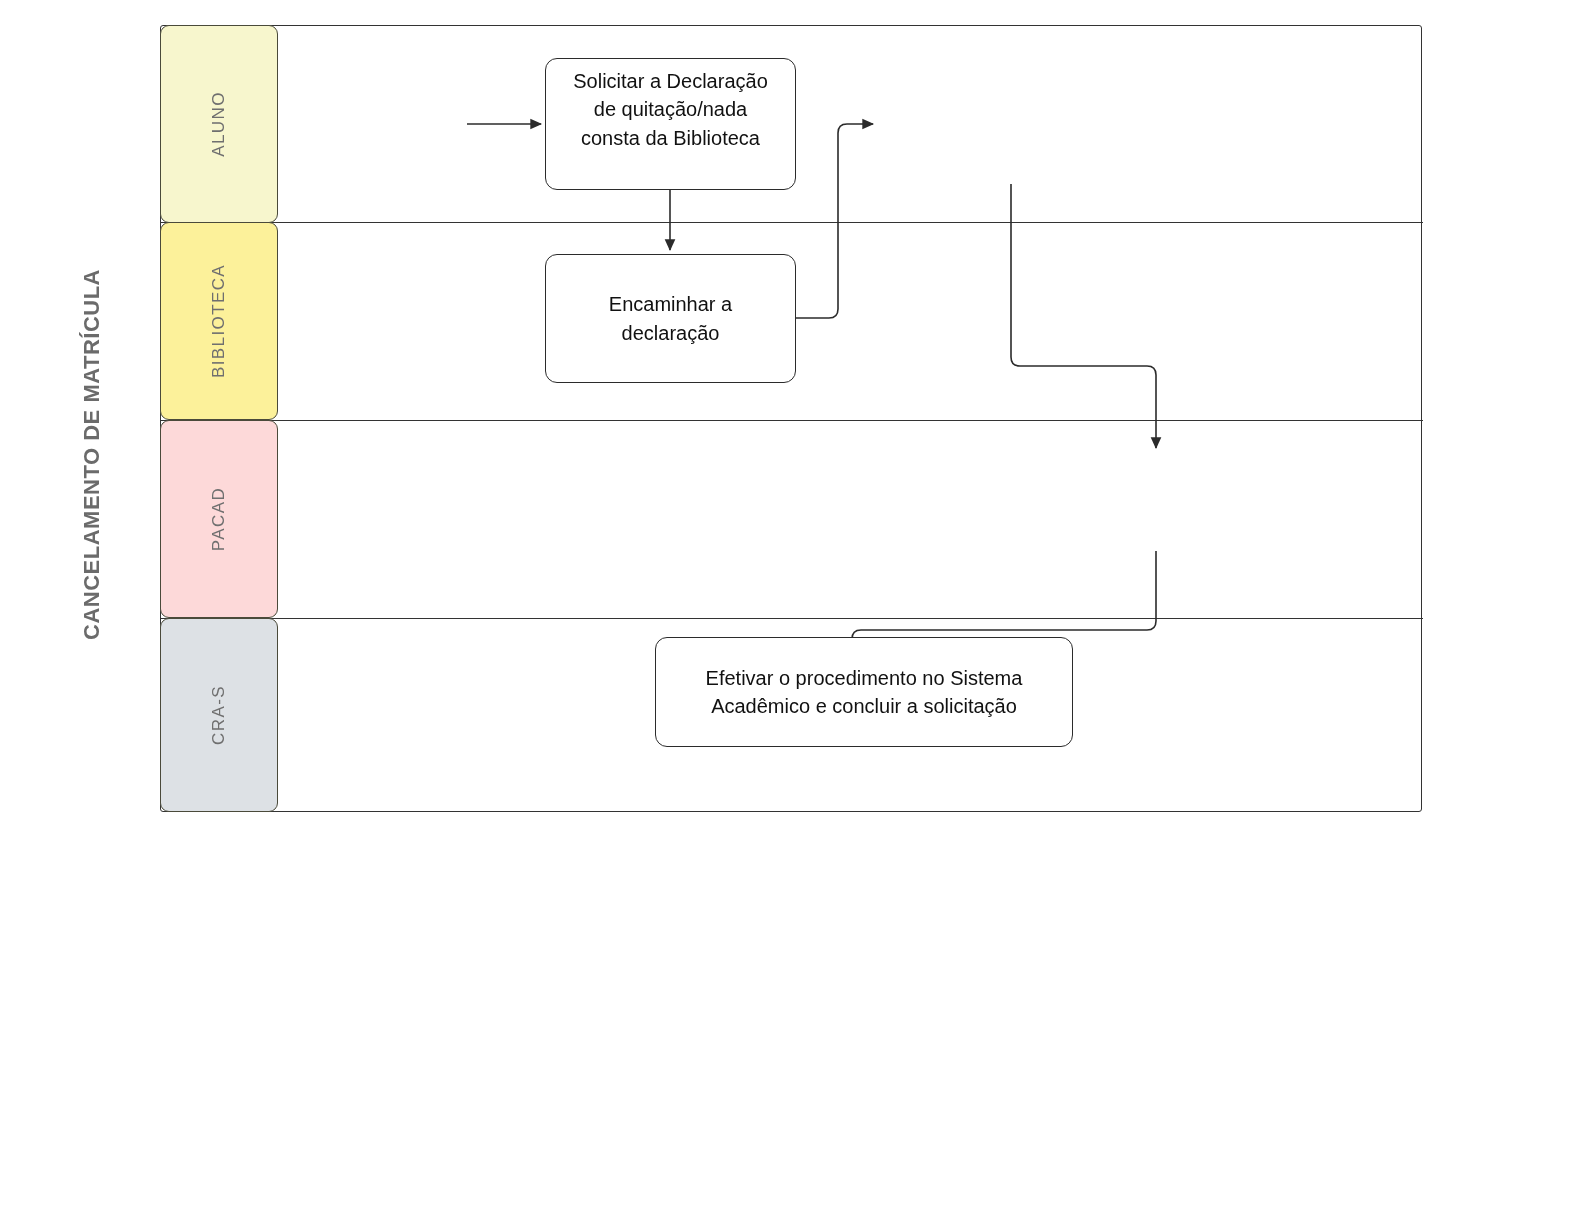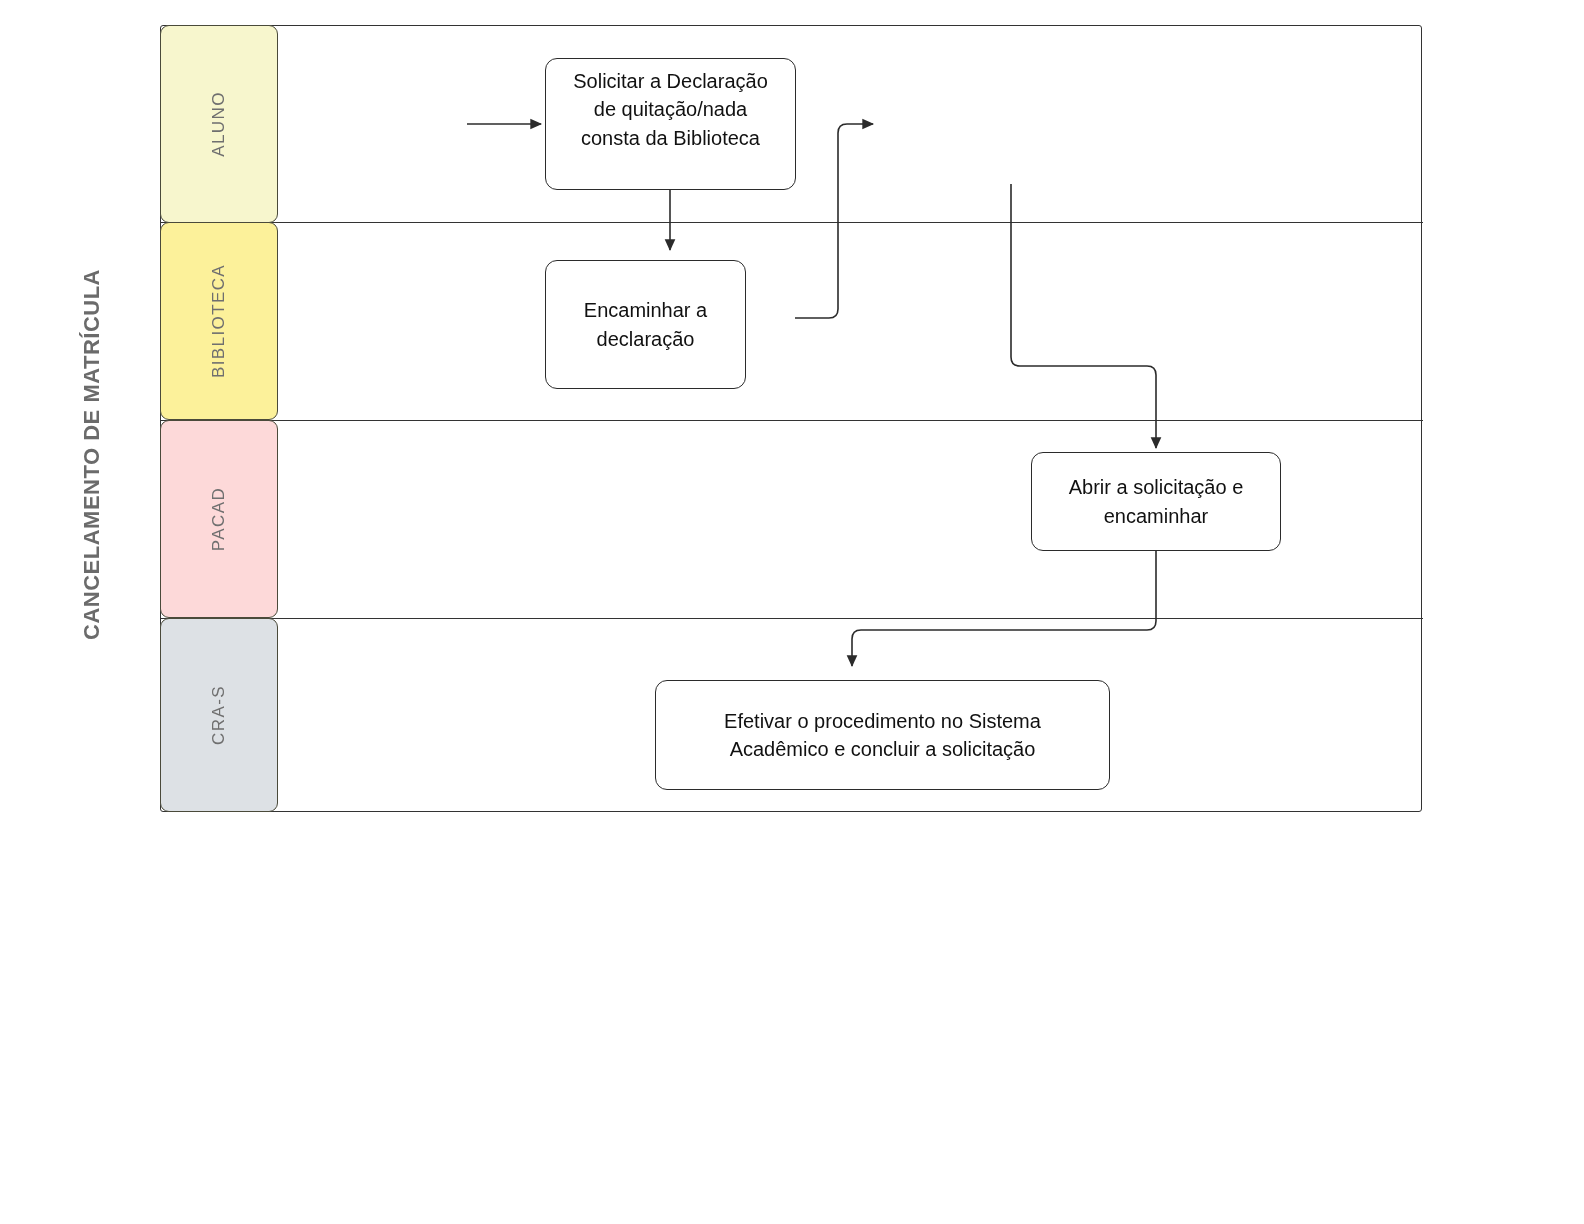--- a/index.html
+++ b/index.html
@@ -173,25 +173,22 @@
       <path d="M 1156 551 L 1156 621 Q 1156 630 1147 630 L 861 630 Q 852 630 852 639 L 852 666"></path>
     </g>
   </svg>
 
 
   <div class="node overflow-text" style="left:545px; top:58px; width:251px; height:132px;">
     <span class="node-text">Solicitar a Declaração de quitação/nada consta da Biblioteca</span>
   </div>
 
 
-  <div class="node" style="left:545px; top:260px; width:201px; height:129px;">
+  <div class="node" style="left:545px; top:254px; width:251px; height:129px;">
     <span class="node-text">Encaminhar a declaração</span>
   </div>
 
-  <div class="node" style="left:1031px; top:452px; width:250px; height:99px;">
-    <span class="node-text">Abrir a solicitação e encaminhar</span>
-  </div>
 
-  <div class="node" style="left:655px; top:680px; width:455px; height:110px;">
+  <div class="node" style="left:655px; top:637px; width:418px; height:110px;">
     <span class="node-text">Efetivar o procedimento no Sistema Acadêmico e concluir a solicitação</span>
   </div>
 
 </div>
 
 </body></html>

